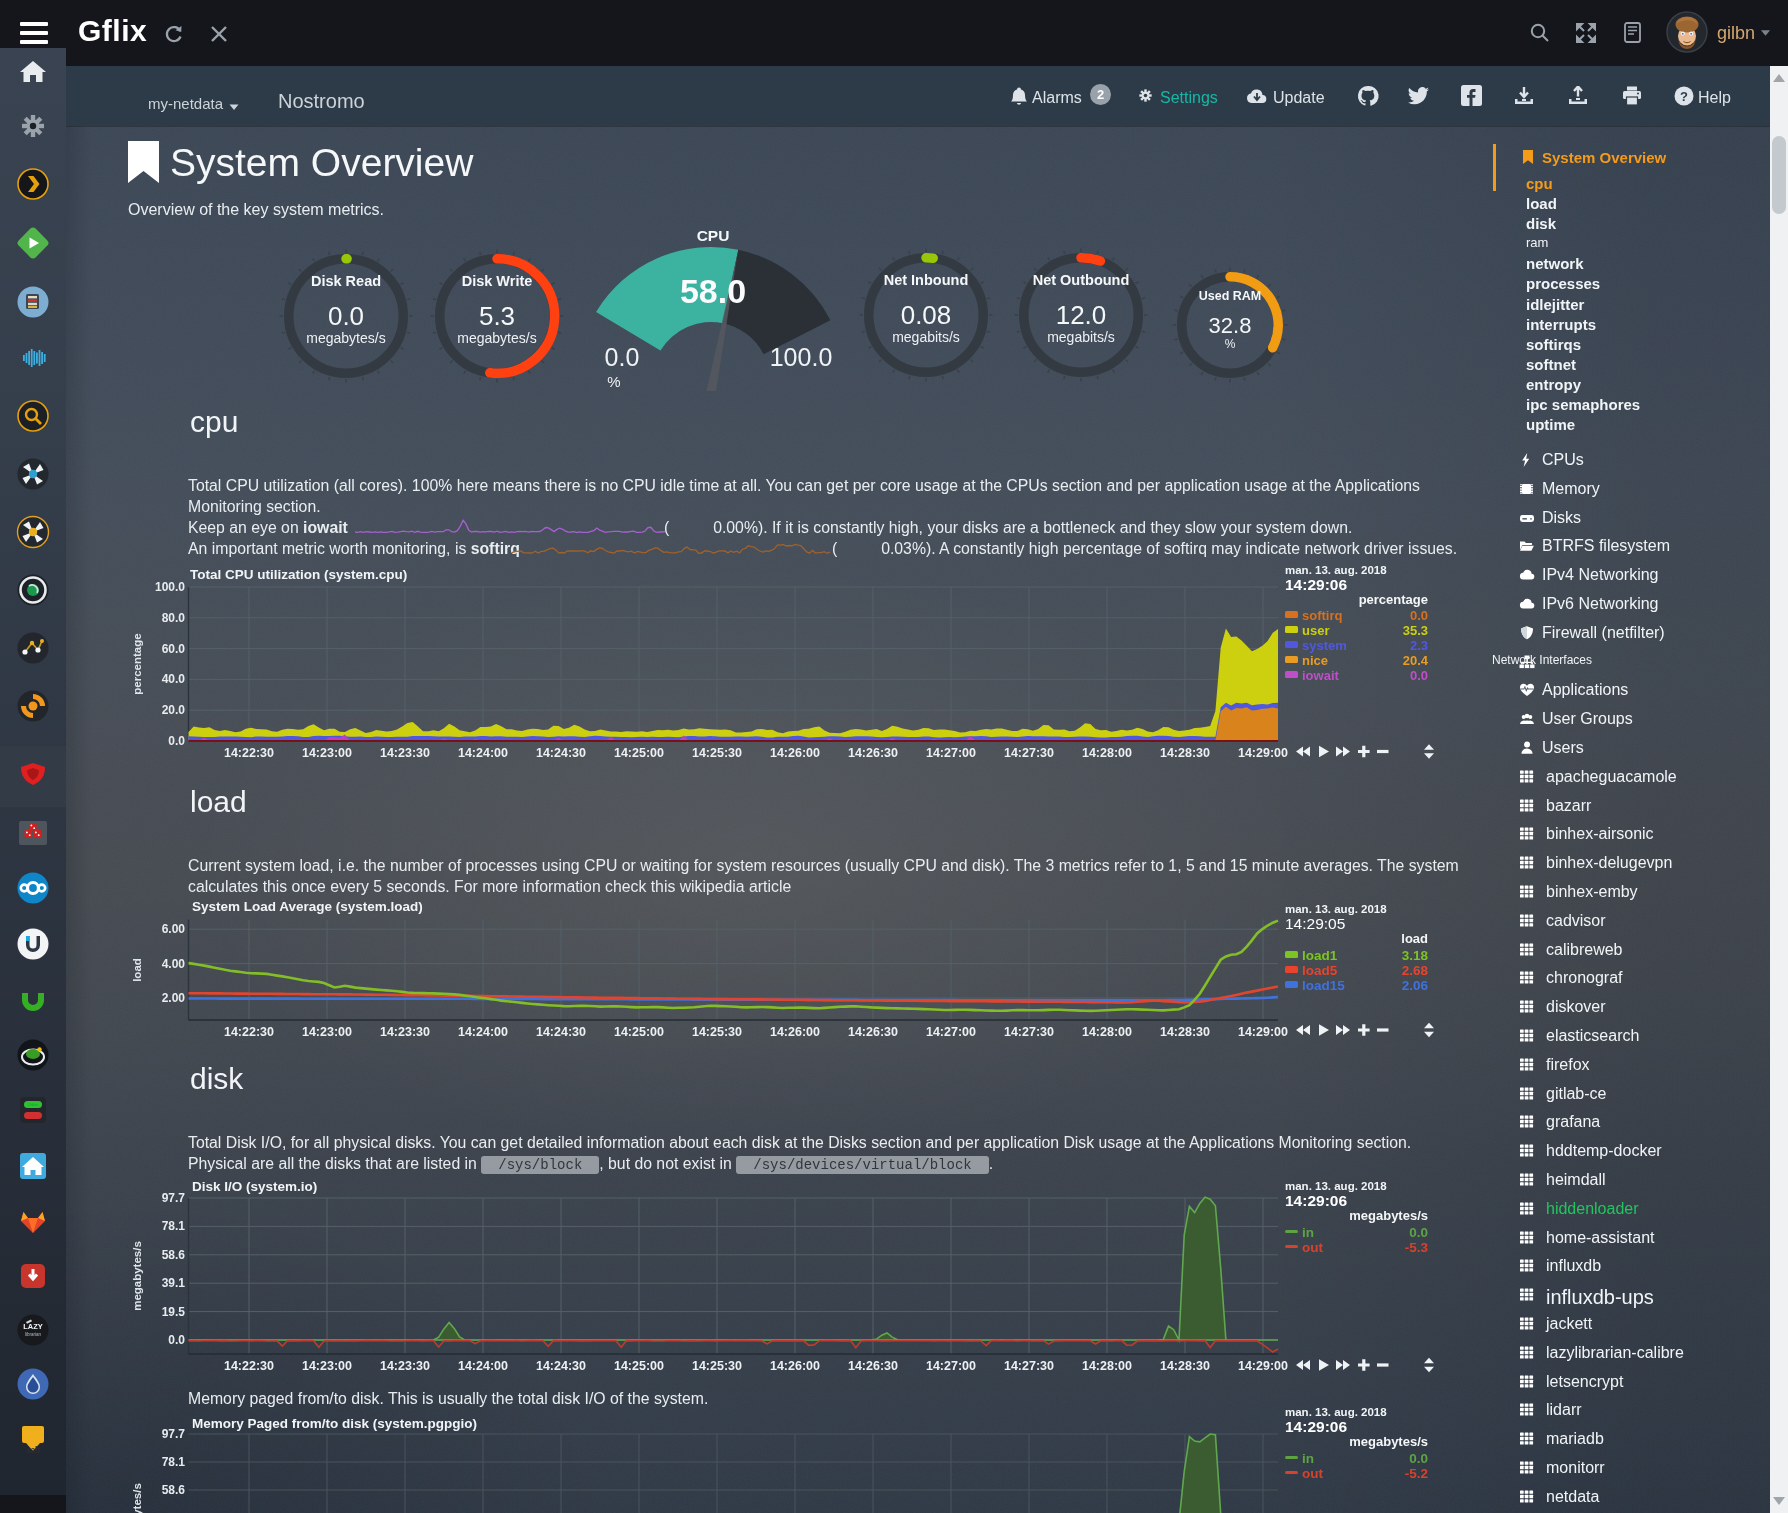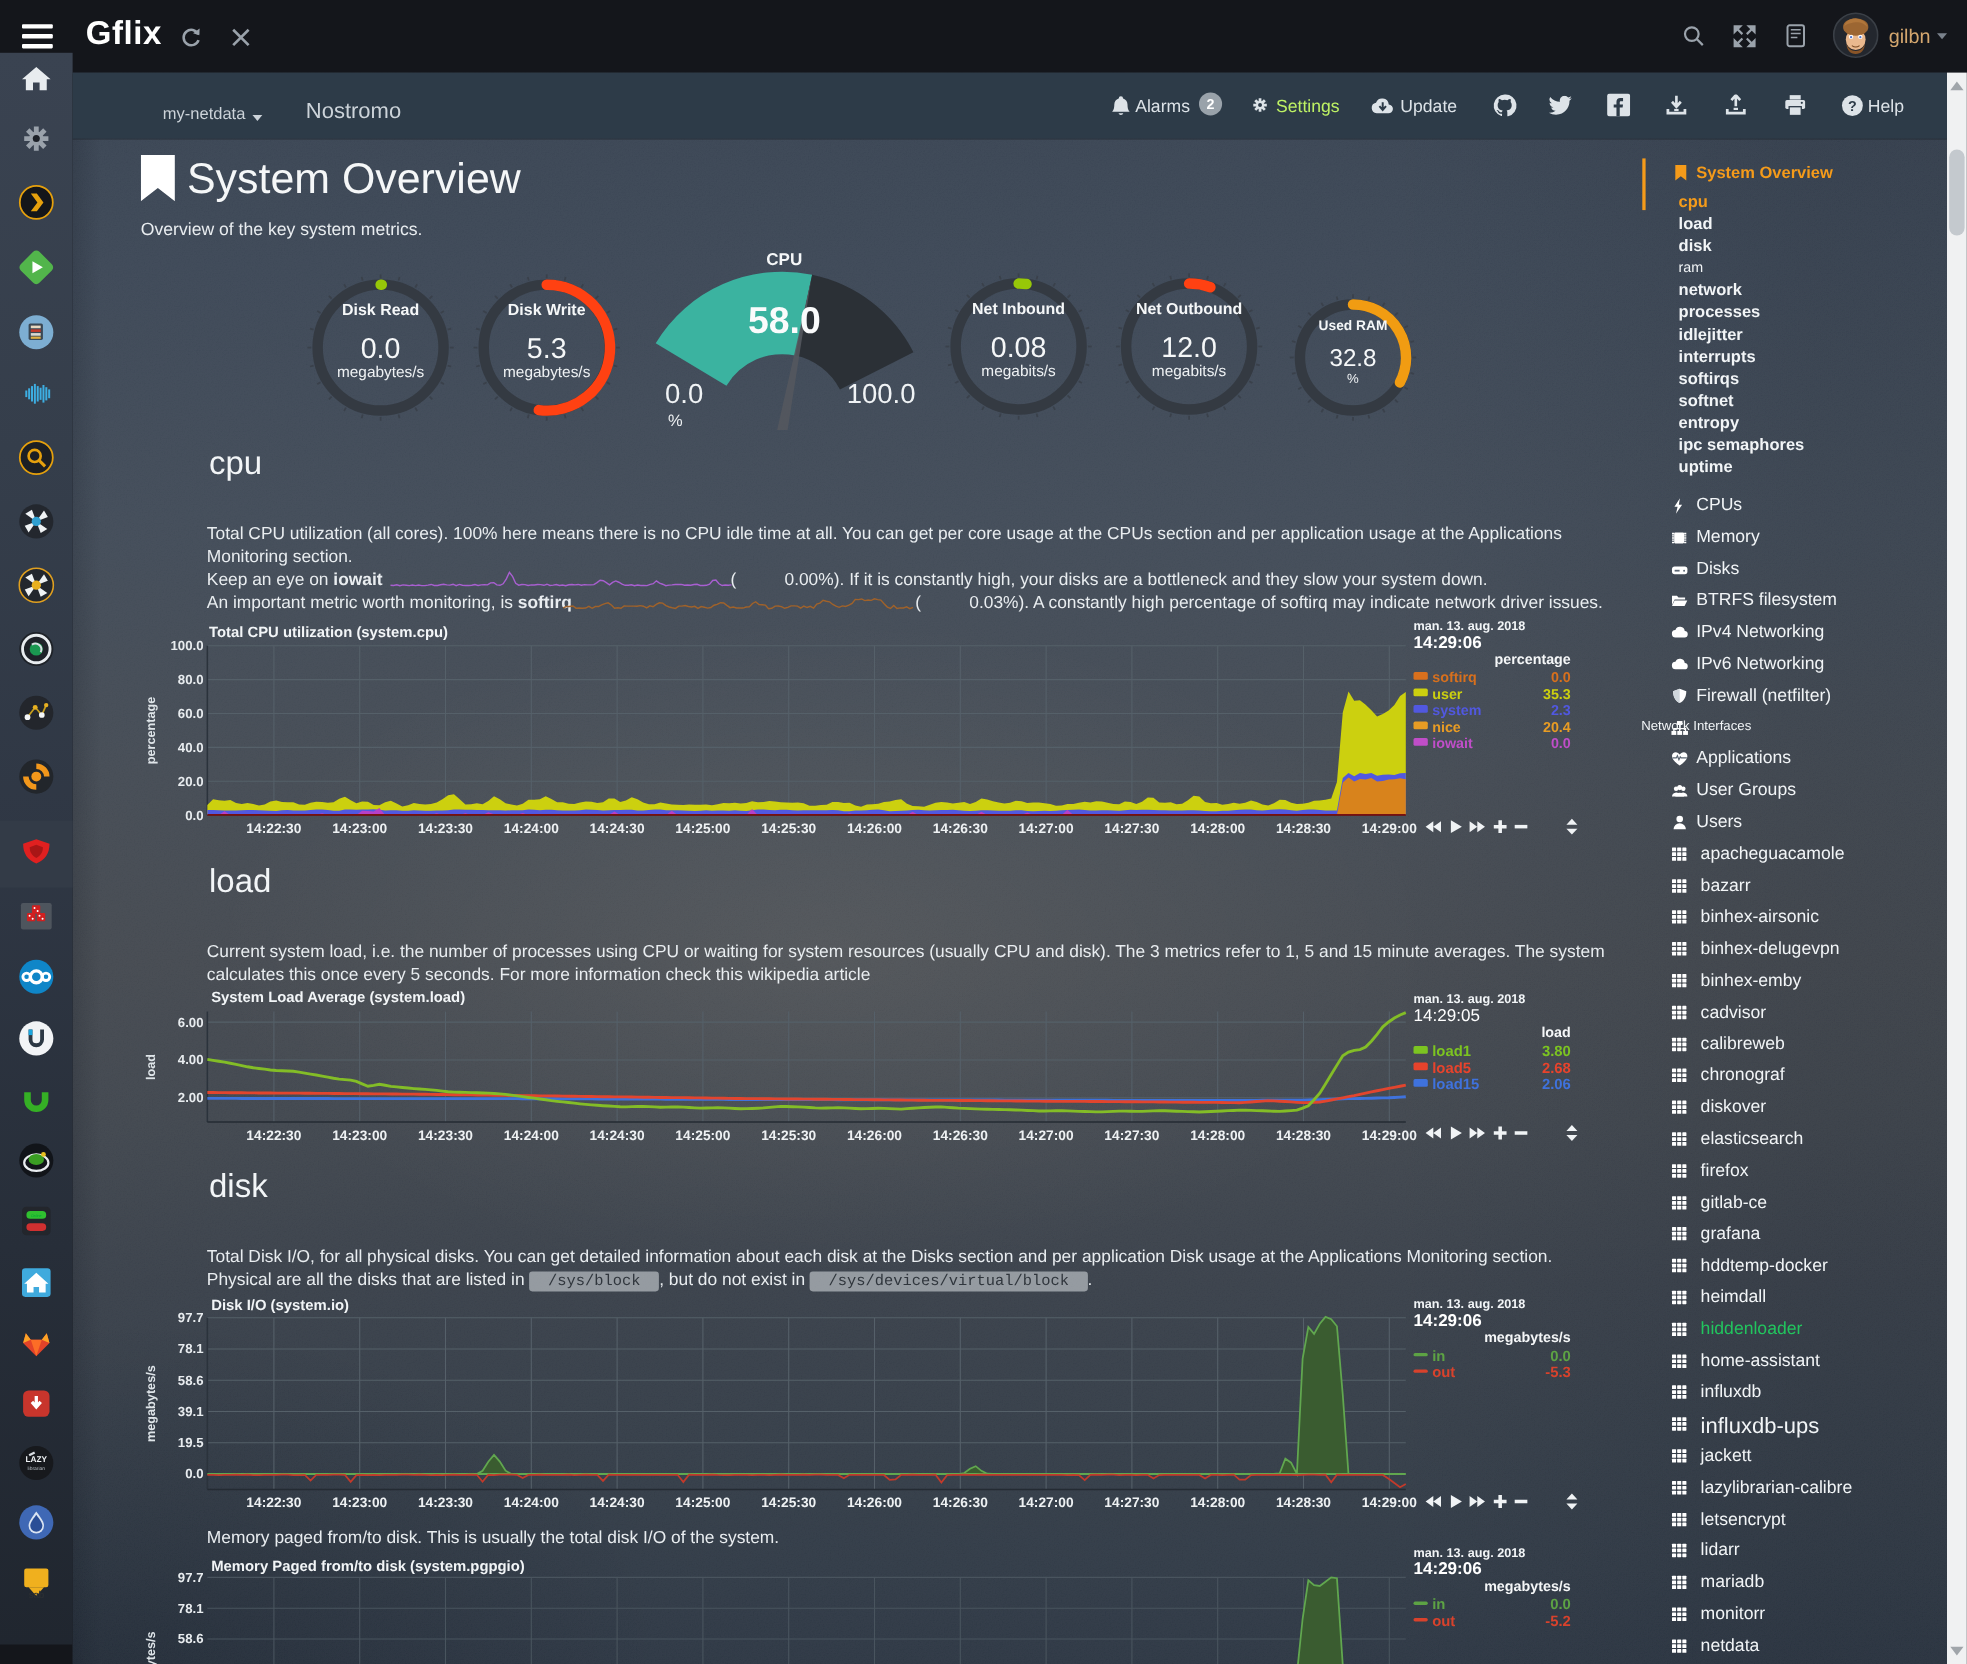--- a/index.html
+++ b/index.html
@@ -266,21 +266,21 @@
           <line x1="17" y1="17" x2="17.0" y2="28.0"></line>
           <line x1="17" y1="17" x2="9.2" y2="24.8"></line>
           <line x1="17" y1="17" x2="6.0" y2="17.0"></line>
           <line x1="17" y1="17" x2="9.2" y2="9.2"></line>
           <line x1="17" y1="17" x2="17.0" y2="6.0"></line>
           <line x1="17" y1="17" x2="24.8" y2="9.2"></line>
         </g>
         <circle cx="17" cy="17" r="3.2" fill="#2d3b48"></circle>
       </g>
     </svg>
-    <div style="position:absolute;left:1094px;top:23px;font-size:16px;color:#bef264">Settings</div>
+    <div style="position:absolute;left:1094px;top:23px;font-size:16px;color:#14b8a6">Settings</div>
     <svg style="position:absolute;left:1180px;top:21px" width="22" height="17" viewBox="0 0 22 17">
       <path d="M5.5,16 a4.8,4.8 0 0 1 -0.6,-9.5 a6,6 0 0 1 11.6,1.4 a4,4 0 0 1 -0.5,8.1 z" fill="#dde3e8"></path>
       <path d="M11,6 v6 M8,9.5 l3,3.5 l3,-3.5" stroke="#2d3b48" stroke-width="1.8" fill="none"></path>
     </svg>
     <div style="position:absolute;left:1207px;top:23px;font-size:16px;color:#dde3e8">Update</div>
     <svg style="position:absolute;left:1290px;top:18px" width="24" height="24" viewBox="0 0 24 24">
       <path fill="#dde3e8" d="M12,2 a10,10 0 0 0 -3.2,19.5 c0.5,0.1 0.7,-0.2 0.7,-0.5 v-1.7 c-2.8,0.6 -3.4,-1.2 -3.4,-1.2 c-0.5,-1.2 -1.1,-1.5 -1.1,-1.5 c-0.9,-0.6 0.1,-0.6 0.1,-0.6 c1,0.1 1.5,1 1.5,1 c0.9,1.5 2.3,1.1 2.9,0.8 c0.1,-0.6 0.3,-1.1 0.6,-1.3 c-2.2,-0.3 -4.6,-1.1 -4.6,-5 c0,-1.1 0.4,-2 1,-2.7 c-0.1,-0.3 -0.4,-1.3 0.1,-2.7 c0,0 0.8,-0.3 2.8,1 a9.7,9.7 0 0 1 5,0 c1.9,-1.3 2.8,-1 2.8,-1 c0.5,1.4 0.2,2.4 0.1,2.7 c0.6,0.7 1,1.6 1,2.7 c0,3.9 -2.4,4.7 -4.7,5 c0.4,0.3 0.7,0.9 0.7,1.9 v2.8 c0,0.3 0.2,0.6 0.7,0.5 A10,10 0 0 0 12,2 z"></path>
     </svg>
     <svg style="position:absolute;left:1342px;top:21px" width="22" height="18" viewBox="0 0 22 18">
       <path fill="#dde3e8" d="M21,2.3 c-0.8,0.35 -1.6,0.6 -2.5,0.7 a4.3,4.3 0 0 0 1.9,-2.4 c-0.85,0.5 -1.8,0.85 -2.75,1.05 A4.3,4.3 0 0 0 10.2,5.6 A12.2,12.2 0 0 1 1.3,1.1 a4.3,4.3 0 0 0 1.35,5.75 c-0.7,0 -1.35,-0.2 -1.95,-0.5 c0,2 1.4,3.8 3.45,4.2 c-0.6,0.2 -1.25,0.2 -1.95,0.1 a4.3,4.3 0 0 0 4,3 A8.6,8.6 0 0 1 0,15.4 a12.2,12.2 0 0 0 6.6,1.9 c7.9,0 12.2,-6.5 12.2,-12.2 v-0.55 A8.7,8.7 0 0 0 21,2.3 z"></path>
@@ -331,21 +331,21 @@
 <div style="position:absolute;left:1285px;top:576px;font-size:15.5px;font-weight:bold;color:#fff;line-height:17px">14:29:06</div>
 <div style="position:absolute;left:1285px;top:593px;width:143px;text-align:right;font-size:13px;font-weight:bold;color:#f5f7f8;line-height:14px">percentage</div>
 <div style="position:absolute;left:1285px;top:608.5px;width:143px;font-size:13px;font-weight:bold;color:#d8701d;line-height:14.5px"><span style="display:inline-block;width:13px;height:7px;background:#d8701d;border-radius:1.5px;margin-right:4px;vertical-align:2px"></span>softirq<span style="float:right">0.0</span></div>
 <div style="position:absolute;left:1285px;top:623.5px;width:143px;font-size:13px;font-weight:bold;color:#ccd00f;line-height:14.5px"><span style="display:inline-block;width:13px;height:7px;background:#ccd00f;border-radius:1.5px;margin-right:4px;vertical-align:2px"></span>user<span style="float:right">35.3</span></div>
 <div style="position:absolute;left:1285px;top:638.5px;width:143px;font-size:13px;font-weight:bold;color:#5158e0;line-height:14.5px"><span style="display:inline-block;width:13px;height:7px;background:#5158e0;border-radius:1.5px;margin-right:4px;vertical-align:2px"></span>system<span style="float:right">2.3</span></div>
 <div style="position:absolute;left:1285px;top:653.5px;width:143px;font-size:13px;font-weight:bold;color:#e89c24;line-height:14.5px"><span style="display:inline-block;width:13px;height:7px;background:#e89c24;border-radius:1.5px;margin-right:4px;vertical-align:2px"></span>nice<span style="float:right">20.4</span></div>
 <div style="position:absolute;left:1285px;top:668.5px;width:143px;font-size:13px;font-weight:bold;color:#c04ec8;line-height:14.5px"><span style="display:inline-block;width:13px;height:7px;background:#c04ec8;border-radius:1.5px;margin-right:4px;vertical-align:2px"></span>iowait<span style="float:right">0.0</span></div>
 <div style="position:absolute;left:1285px;top:903px;font-size:11.5px;font-weight:bold;color:#f2f5f7;line-height:13px">man. 13. aug. 2018</div>
 <div style="position:absolute;left:1285px;top:915px;font-size:15.5px;font-weight:normal;color:#fff;line-height:17px">14:29:05</div>
 <div style="position:absolute;left:1285px;top:932px;width:143px;text-align:right;font-size:13px;font-weight:bold;color:#f5f7f8;line-height:14px">load</div>
-<div style="position:absolute;left:1285px;top:947.5px;width:143px;font-size:13.5px;font-weight:bold;color:#7cc421;line-height:15.0px"><span style="display:inline-block;width:13px;height:7px;background:#7cc421;border-radius:1.5px;margin-right:4px;vertical-align:2px"></span>load1<span style="float:right">3.80</span></div>
+<div style="position:absolute;left:1285px;top:947.5px;width:143px;font-size:13.5px;font-weight:bold;color:#7cc421;line-height:15.0px"><span style="display:inline-block;width:13px;height:7px;background:#7cc421;border-radius:1.5px;margin-right:4px;vertical-align:2px"></span>load1<span style="float:right">3.18</span></div>
 <div style="position:absolute;left:1285px;top:962.5px;width:143px;font-size:13.5px;font-weight:bold;color:#e8432c;line-height:15.0px"><span style="display:inline-block;width:13px;height:7px;background:#e8432c;border-radius:1.5px;margin-right:4px;vertical-align:2px"></span>load5<span style="float:right">2.68</span></div>
 <div style="position:absolute;left:1285px;top:977.5px;width:143px;font-size:13.5px;font-weight:bold;color:#3f72dd;line-height:15.0px"><span style="display:inline-block;width:13px;height:7px;background:#3f72dd;border-radius:1.5px;margin-right:4px;vertical-align:2px"></span>load15<span style="float:right">2.06</span></div>
 <div style="position:absolute;left:1285px;top:1180px;font-size:11.5px;font-weight:bold;color:#f2f5f7;line-height:13px">man. 13. aug. 2018</div>
 <div style="position:absolute;left:1285px;top:1192px;font-size:15.5px;font-weight:bold;color:#fff;line-height:17px">14:29:06</div>
 <div style="position:absolute;left:1285px;top:1209px;width:143px;text-align:right;font-size:13px;font-weight:bold;color:#f5f7f8;line-height:14px">megabytes/s</div>
 <div style="position:absolute;left:1285px;top:1224.5px;width:143px;font-size:13.5px;font-weight:bold;color:#5da344;line-height:15.0px"><span style="display:inline-block;width:13px;height:3px;background:#5da344;border-radius:1.5px;margin-right:4px;vertical-align:4px"></span>in<span style="float:right">0.0</span></div>
 <div style="position:absolute;left:1285px;top:1239.7px;width:143px;font-size:13.5px;font-weight:bold;color:#d8422c;line-height:15.0px"><span style="display:inline-block;width:13px;height:3px;background:#d8422c;border-radius:1.5px;margin-right:4px;vertical-align:4px"></span>out<span style="float:right">-5.3</span></div>
 <div style="position:absolute;left:1285px;top:1406px;font-size:11.5px;font-weight:bold;color:#f2f5f7;line-height:13px">man. 13. aug. 2018</div>
 <div style="position:absolute;left:1285px;top:1418px;font-size:15.5px;font-weight:bold;color:#fff;line-height:17px">14:29:06</div>
 <div style="position:absolute;left:1285px;top:1435px;width:143px;text-align:right;font-size:13px;font-weight:bold;color:#f5f7f8;line-height:14px">megabytes/s</div>

